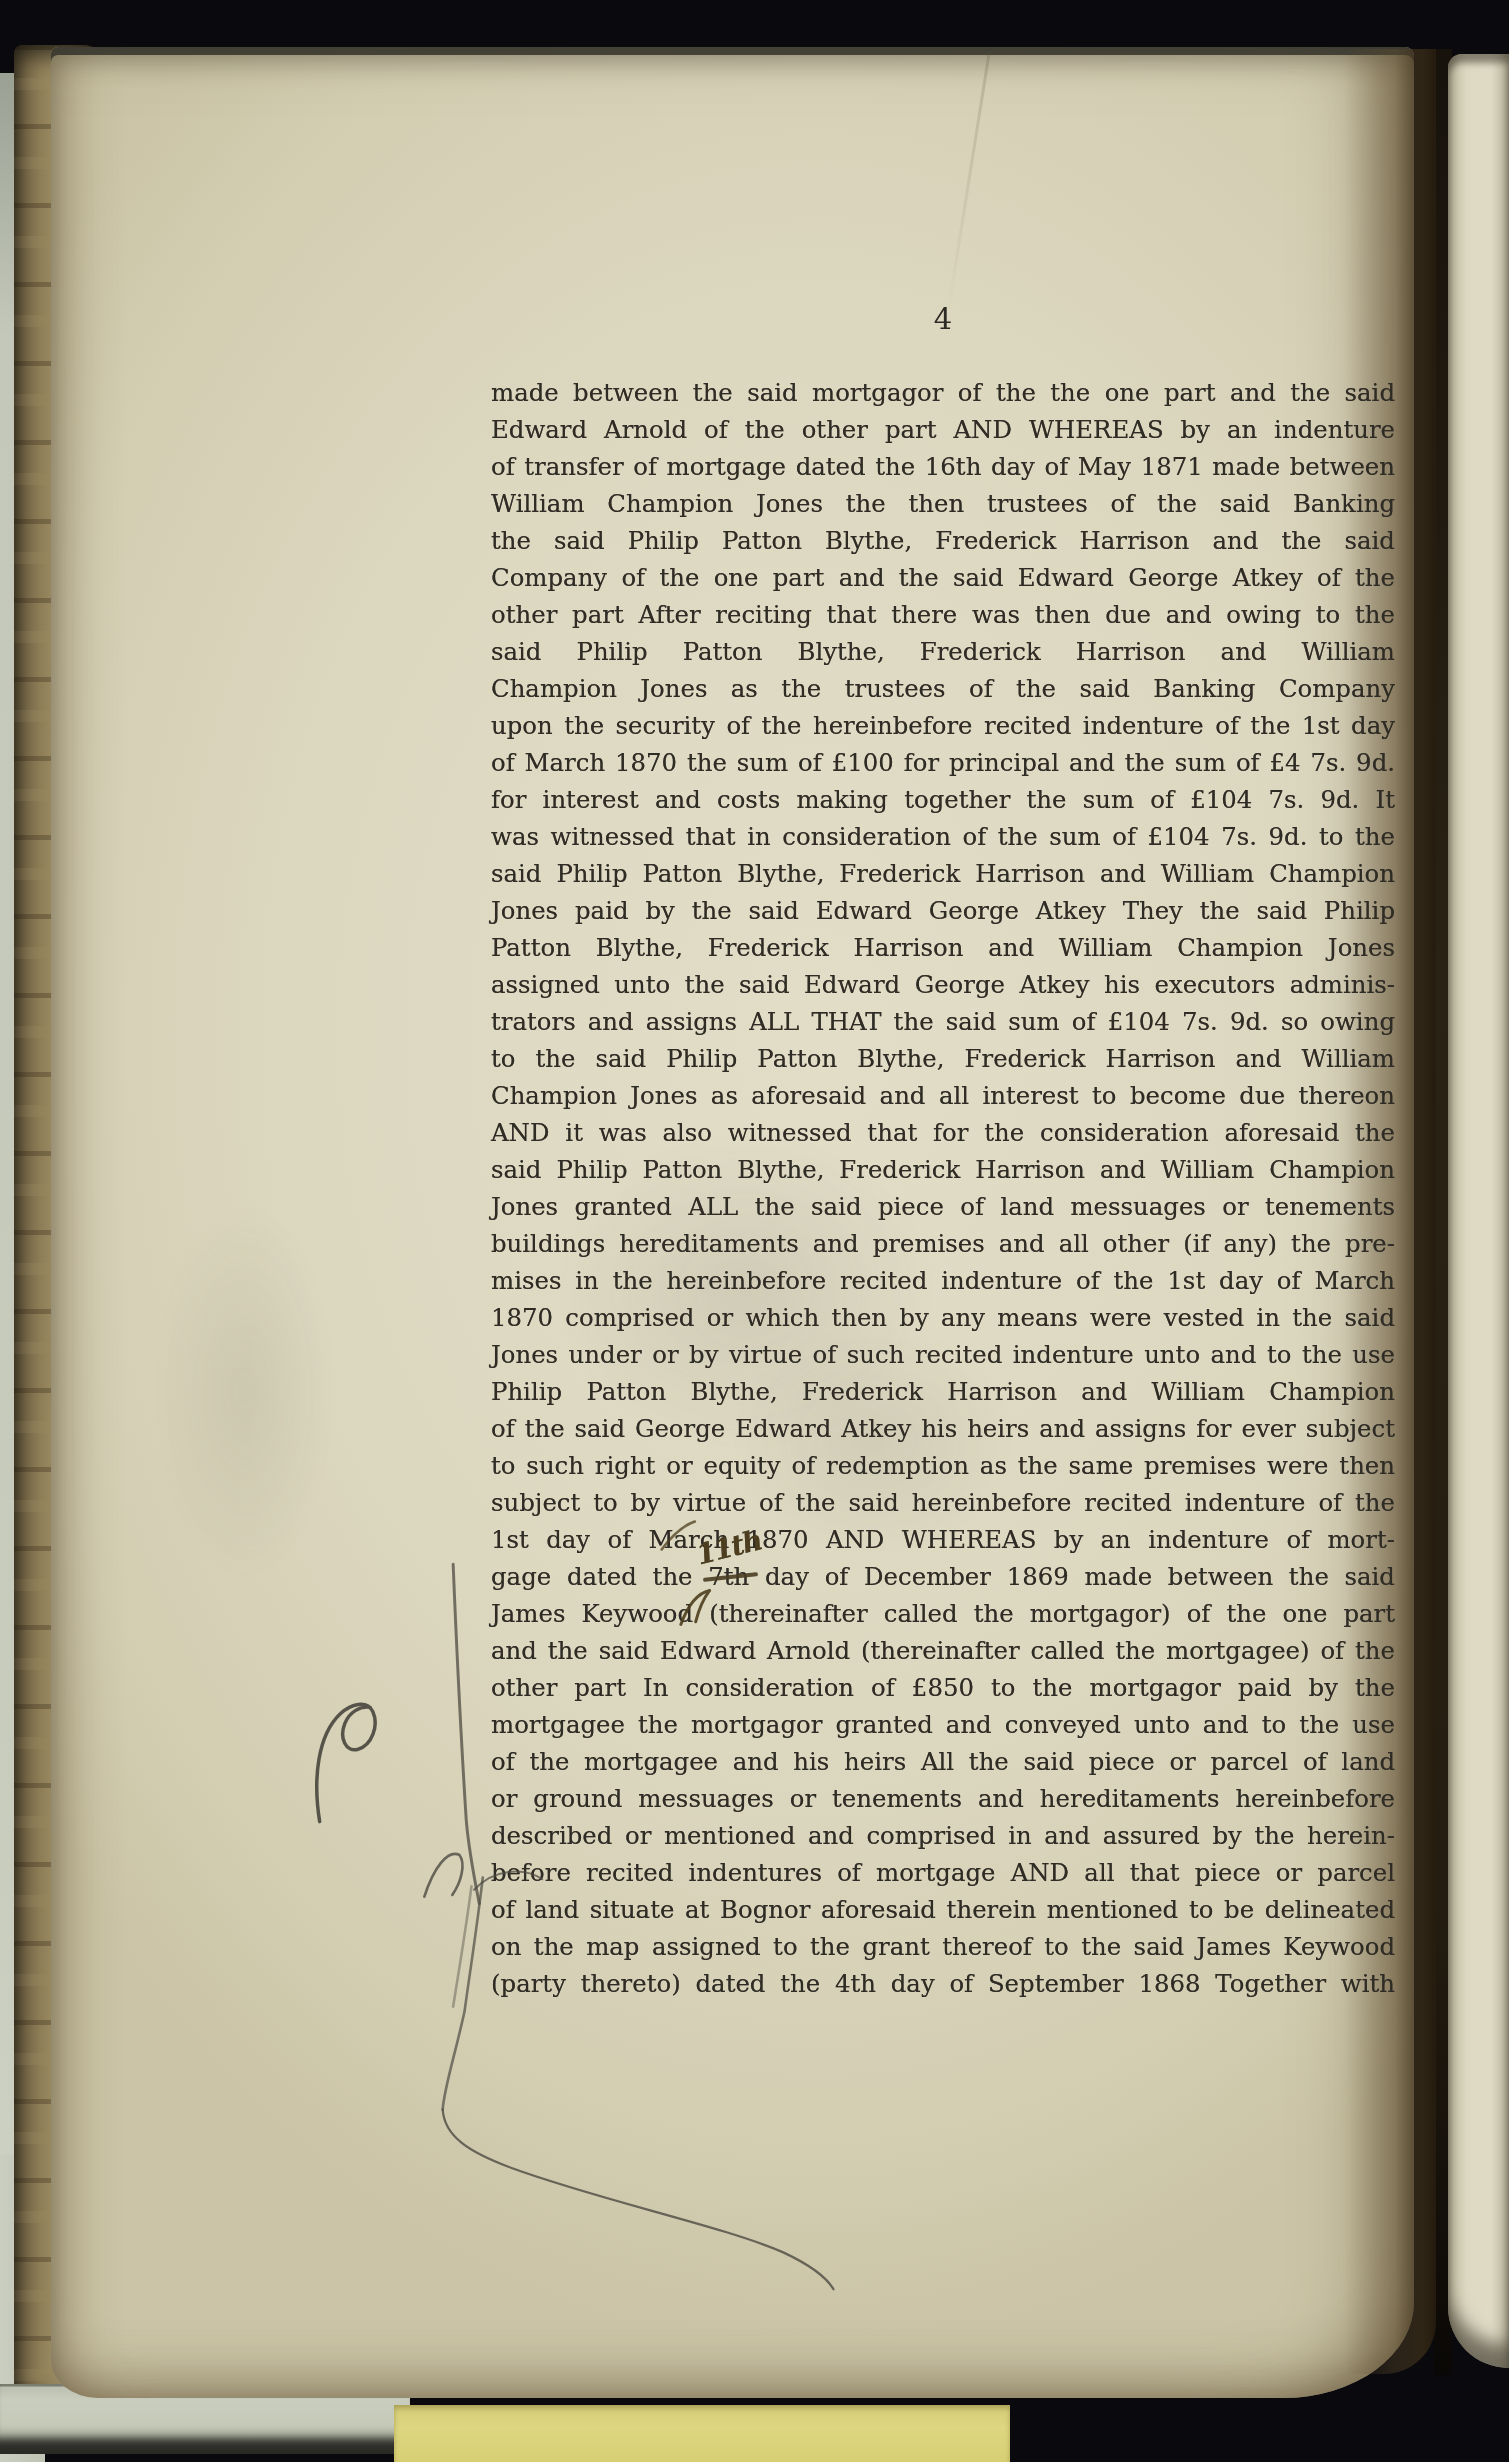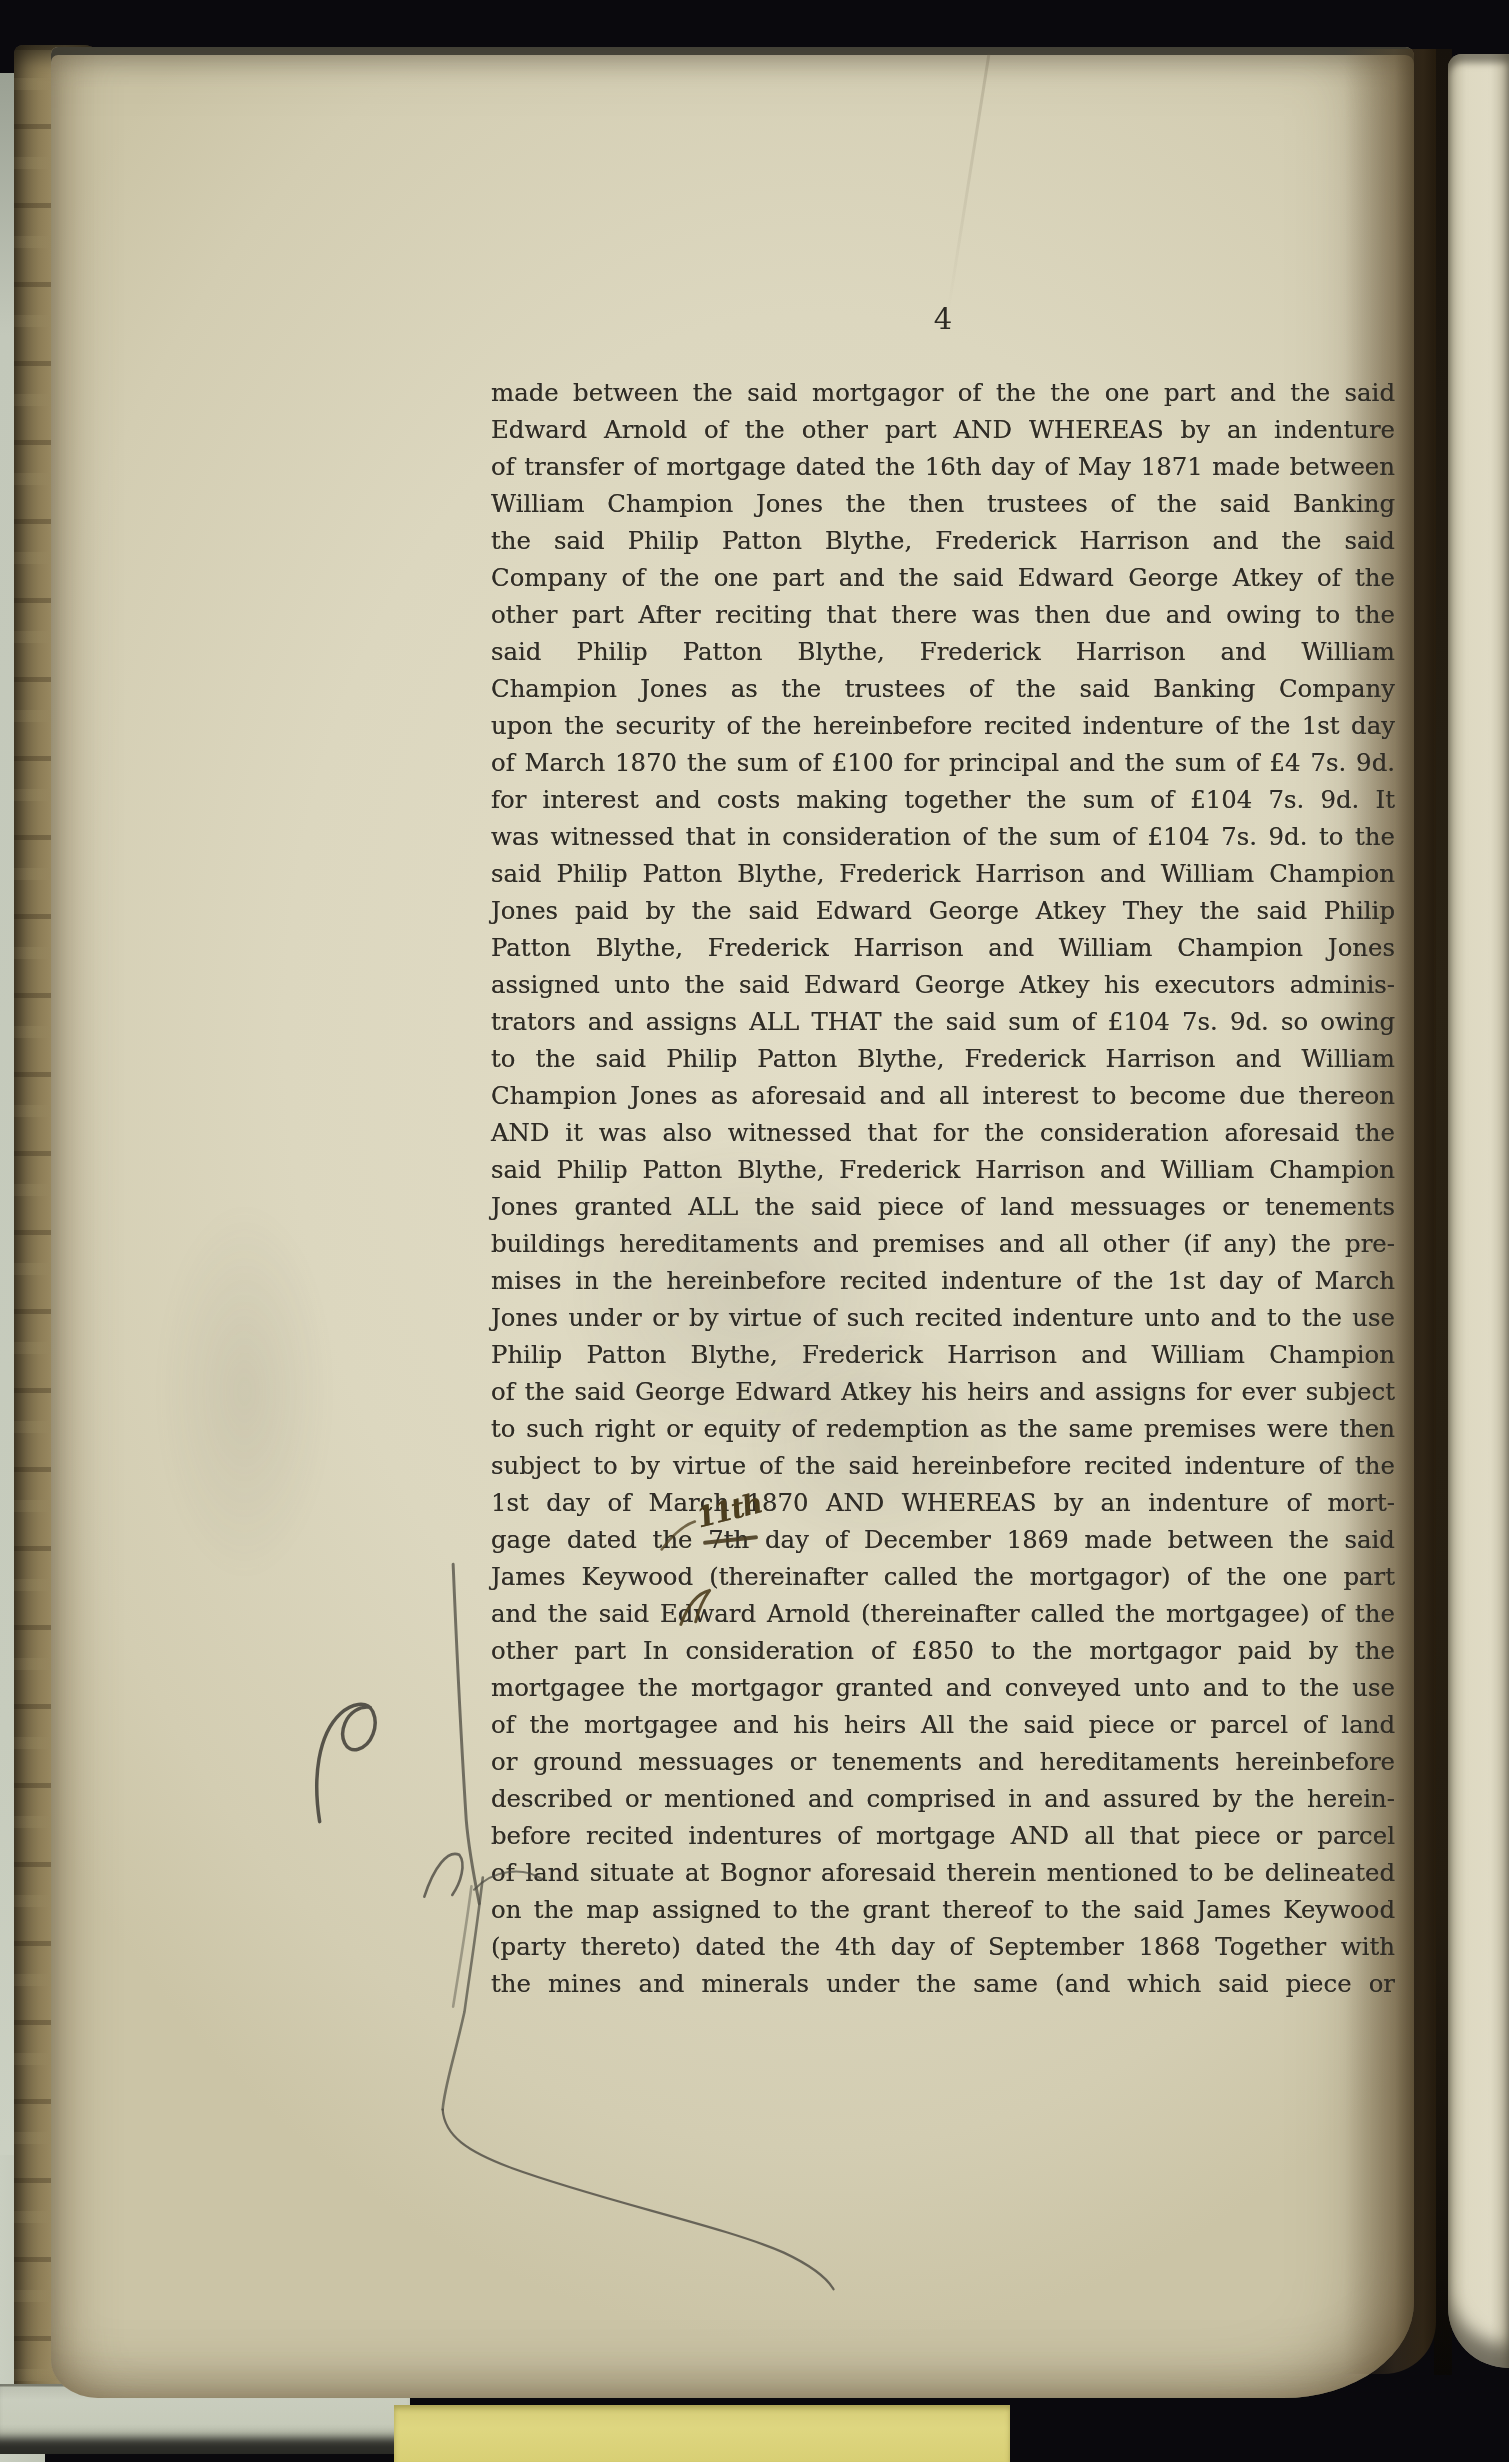--- a/index.html
+++ b/index.html
@@ -111,39 +111,39 @@
       <div class="line">Patton Blythe, Frederick Harrison and William Champion Jones</div>
       <div class="line">assigned unto the said Edward George Atkey his executors adminis-</div>
       <div class="line">trators and assigns ALL THAT the said sum of £104 7s. 9d. so owing</div>
       <div class="line">to the said Philip Patton Blythe, Frederick Harrison and William</div>
       <div class="line">Champion Jones as aforesaid and all interest to become due thereon</div>
       <div class="line">AND it was also witnessed that for the consideration aforesaid the</div>
       <div class="line">said Philip Patton Blythe, Frederick Harrison and William Champion</div>
       <div class="line">Jones granted  ALL the said piece of land messuages or tenements</div>
       <div class="line">buildings hereditaments and premises and all other (if any) the pre-</div>
       <div class="line">mises in the hereinbefore recited indenture of the 1st day of March</div>
+      <div class="line">1870 comprised or which then by any means were vested in the said</div>
       <div class="line">Jones under or by virtue of such recited indenture unto and to the use</div>
       <div class="line">Philip Patton Blythe, Frederick Harrison and William Champion</div>
       <div class="line">of the said George Edward Atkey his heirs and assigns for ever subject</div>
       <div class="line">to such right or equity of redemption as the same premises were then</div>
       <div class="line">subject to by virtue of the said hereinbefore recited indenture of the</div>
       <div class="line">1st day of March 1870  AND WHEREAS by an indenture of mort-</div>
       <div class="line"><span class="pre">gage dated the </span><span class="struck">7th<span class="insert">11th</span></span><span class="post"> day of December 1869 made between the said</span></div>
       <div class="line">James Keywood (thereinafter called the mortgagor) of the one part</div>
       <div class="line">and the said Edward Arnold (thereinafter called the mortgagee) of the</div>
       <div class="line">other part  In consideration of £850 to the mortgagor paid by the</div>
       <div class="line">mortgagee the mortgagor granted and conveyed unto and to the use</div>
       <div class="line">of the mortgagee and his heirs  All the said piece or parcel of land</div>
       <div class="line">or ground messuages or tenements and hereditaments hereinbefore</div>
       <div class="line">described or mentioned and comprised in and assured by the herein-</div>
       <div class="line">before recited indentures of mortgage  AND all that piece or parcel</div>
       <div class="line">of land situate at Bognor aforesaid therein mentioned to be delineated</div>
       <div class="line">on the map assigned to the grant thereof to the said James Keywood</div>
       <div class="line">(party thereto) dated the 4th day of September 1868  Together with</div>
-      <div class="line">the mines and minerals under the same (and which said piece or</div>
     </div>
 
   <svg class="annot-svg" width="1510" height="2462" viewBox="0 0 1730 2822">
     <g fill="none" stroke-linecap="round">
 
       <path d="M 366 2088 C 358 2038 364 1988 390 1964 C 402 1953 420 1948 427 1962 C 434 1978 426 2000 410 2005 C 396 2009 388 1992 395 1975 C 400 1963 412 1955 424 1957" stroke="#3f3d36" stroke-width="4" opacity="0.85"></path>
 
       <path d="M 519 1793 C 523 1890 528 1992 534 2086 C 537 2122 543 2152 549 2182" stroke="#56544a" stroke-width="3.4" opacity="0.8"></path>
       <path d="M 553 2152 C 546 2212 538 2262 532 2306 C 520 2360 509 2392 507 2418" stroke="#56544a" stroke-width="3" opacity="0.75"></path>
       <path d="M 540 2162 C 533 2216 525 2262 519 2300" stroke="#56544a" stroke-width="3" opacity="0.45"></path>

